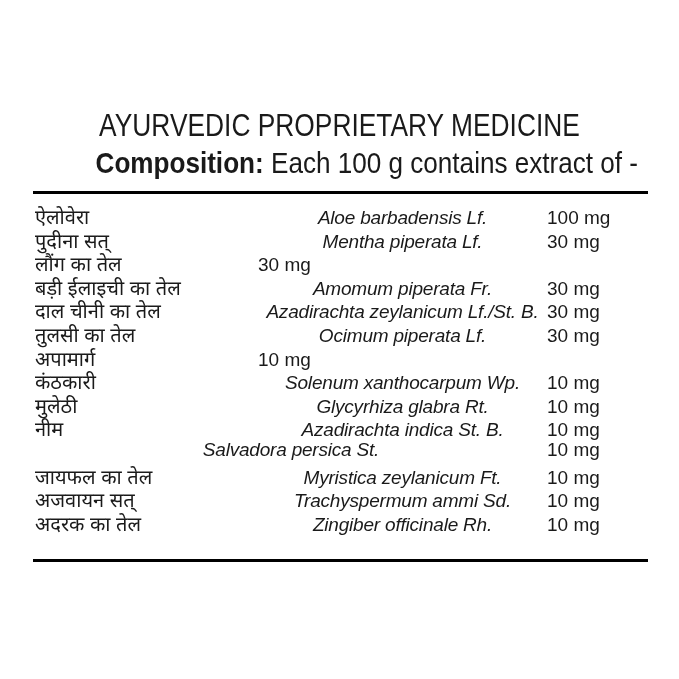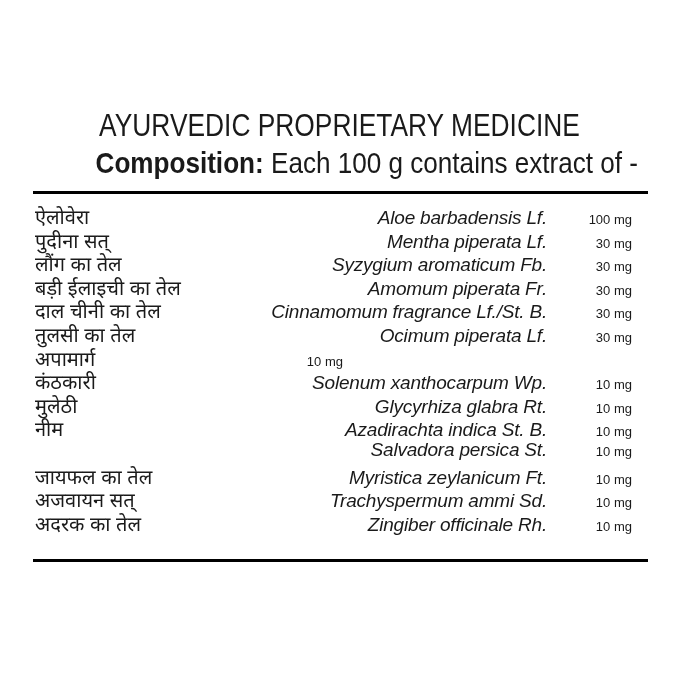--- a/index.html
+++ b/index.html
@@ -70,27 +70,27 @@
   .c-hindi{
     width:223px;
     font-size:20px;
     text-align:left;
     overflow:visible;
   }
   .c-latin{
     flex:1;
     font-size:19px;
     font-style:italic;
-    text-align:right;
+    text-align:center;
     letter-spacing:-0.2px;
   }
   .c-amount{
     width:85px;
-    font-size:13px;
-    text-align:right;
+    font-size:19px;
+    text-align:left;
   }
 </style>
 </head>
 <body>
 
 <div class="page">
 
   <div class="title">AYURVEDIC PROPRIETARY MEDICINE</div>
 
   <div class="subtitle">
@@ -107,33 +107,32 @@
     </div>
 
     <div class="row">
       <span class="c-hindi">पुदीना सत्</span>
       <span class="c-latin">Mentha piperata Lf.</span>
       <span class="c-amount">30 mg</span>
     </div>
 
     <div class="row">
       <span class="c-hindi">लौंग का तेल</span>
-      <span class="c-latin">Syzygium aromaticum Fb.</span>
       <span class="c-amount">30 mg</span>
     </div>
 
     <div class="row">
       <span class="c-hindi">बड़ी ईलाइची का तेल</span>
       <span class="c-latin">Amomum piperata Fr.</span>
       <span class="c-amount">30 mg</span>
     </div>
 
     <div class="row">
       <span class="c-hindi">दाल चीनी का तेल</span>
-      <span class="c-latin">Cinnamomum fragrance Lf./St. B.</span>
+      <span class="c-latin">Azadirachta zeylanicum Lf./St. B.</span>
       <span class="c-amount">30 mg</span>
     </div>
 
     <div class="row">
       <span class="c-hindi">तुलसी का तेल</span>
       <span class="c-latin">Ocimum piperata Lf.</span>
       <span class="c-amount">30 mg</span>
     </div>
 
     <div class="row">

